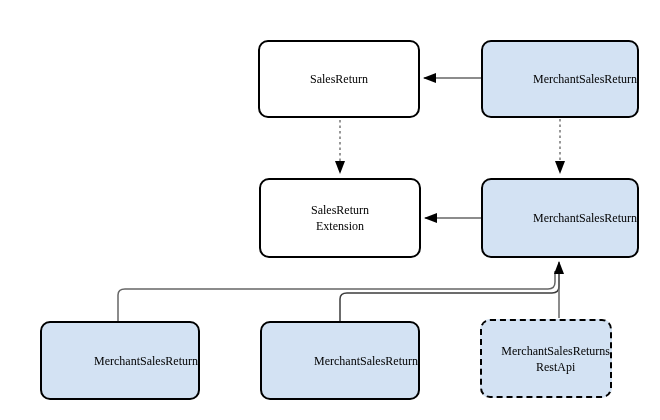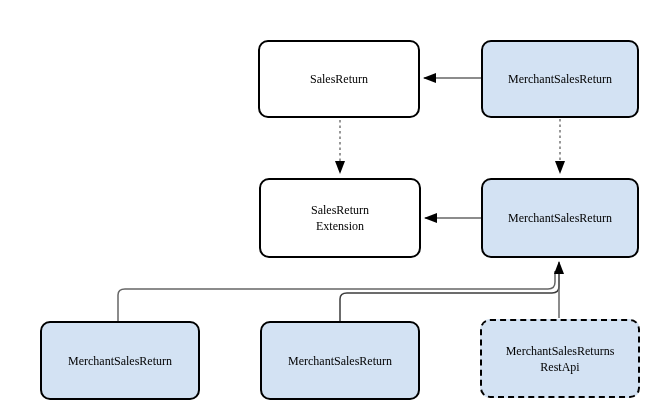--- a/index.html
+++ b/index.html
@@ -11,21 +11,21 @@
   .edge{fill:none;stroke:var(--edge-gray,#666666);stroke-width:1.5;}
   .edge.dark{stroke:var(--edge-dark,#3d3d3d);}
   .edge.dashed{stroke-dasharray:2.5 3;stroke:var(--edge-dashed,#777777);}
   .node{
     position:absolute;box-sizing:border-box;
     border:2px solid var(--node-border,#000000);border-radius:10px;
     background:var(--node-white,#ffffff);
     display:flex;align-items:center;justify-content:center;
     text-align:center;font-size:12px;line-height:16px;color:#000;
   }
-  .node.blue{background:var(--node-blue,#d3e2f3);}
+  .node.blue{background:var(--node-blue,#d3e2f3);justify-content:flex-end;}
   .node.dashed{border-style:dashed;}
   .label .ln{display:block;}
 </style>
 </head>
 <body>
 
 <div id="canvas">
 
   <svg id="edges" width="660" height="420" viewBox="0 0 660 420">
     <defs>
@@ -74,20 +74,20 @@
       <span class="ln">MerchantSalesReturn</span>
     </div>
   </div>
 
   <div class="node blue" style="left:260px;top:321px;width:160px;height:79px;">
     <div class="label">
       <span class="ln">MerchantSalesReturn</span>
     </div>
   </div>
 
-  <div class="node blue dashed" style="left:480px;top:319px;width:160px;height:79px;">
+  <div class="node blue dashed" style="left:480px;top:319px;width:132px;height:79px;">
     <div class="label">
       <span class="ln">MerchantSalesReturns</span>
       <span class="ln">RestApi</span>
     </div>
   </div>
 
 </div>
 
 </body></html>

